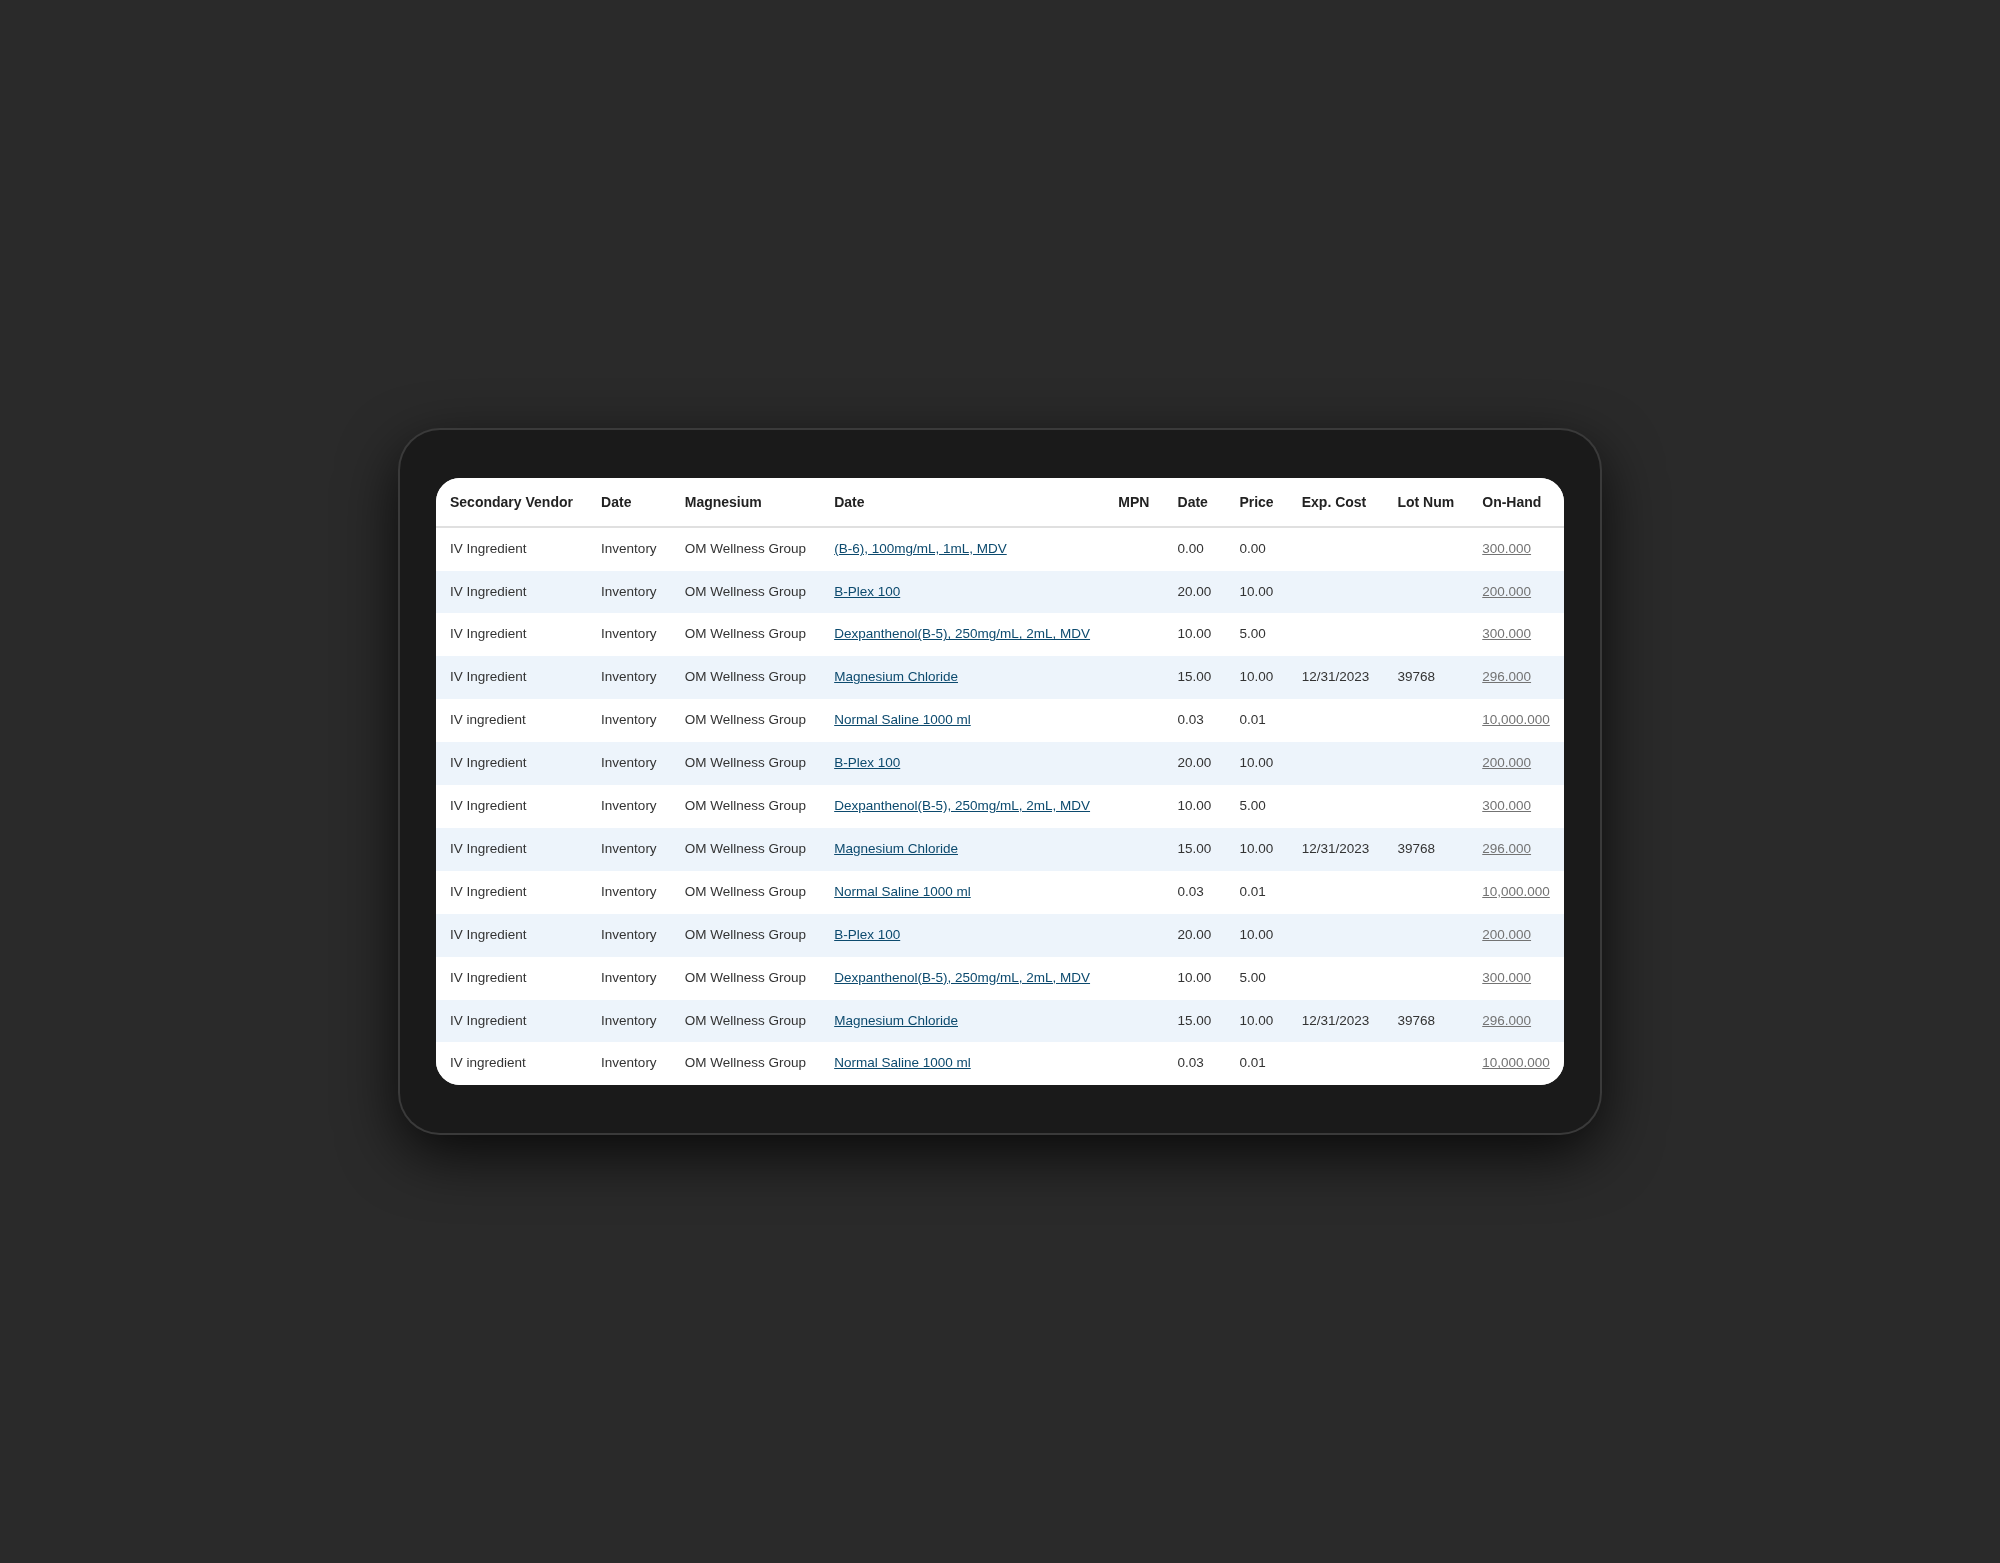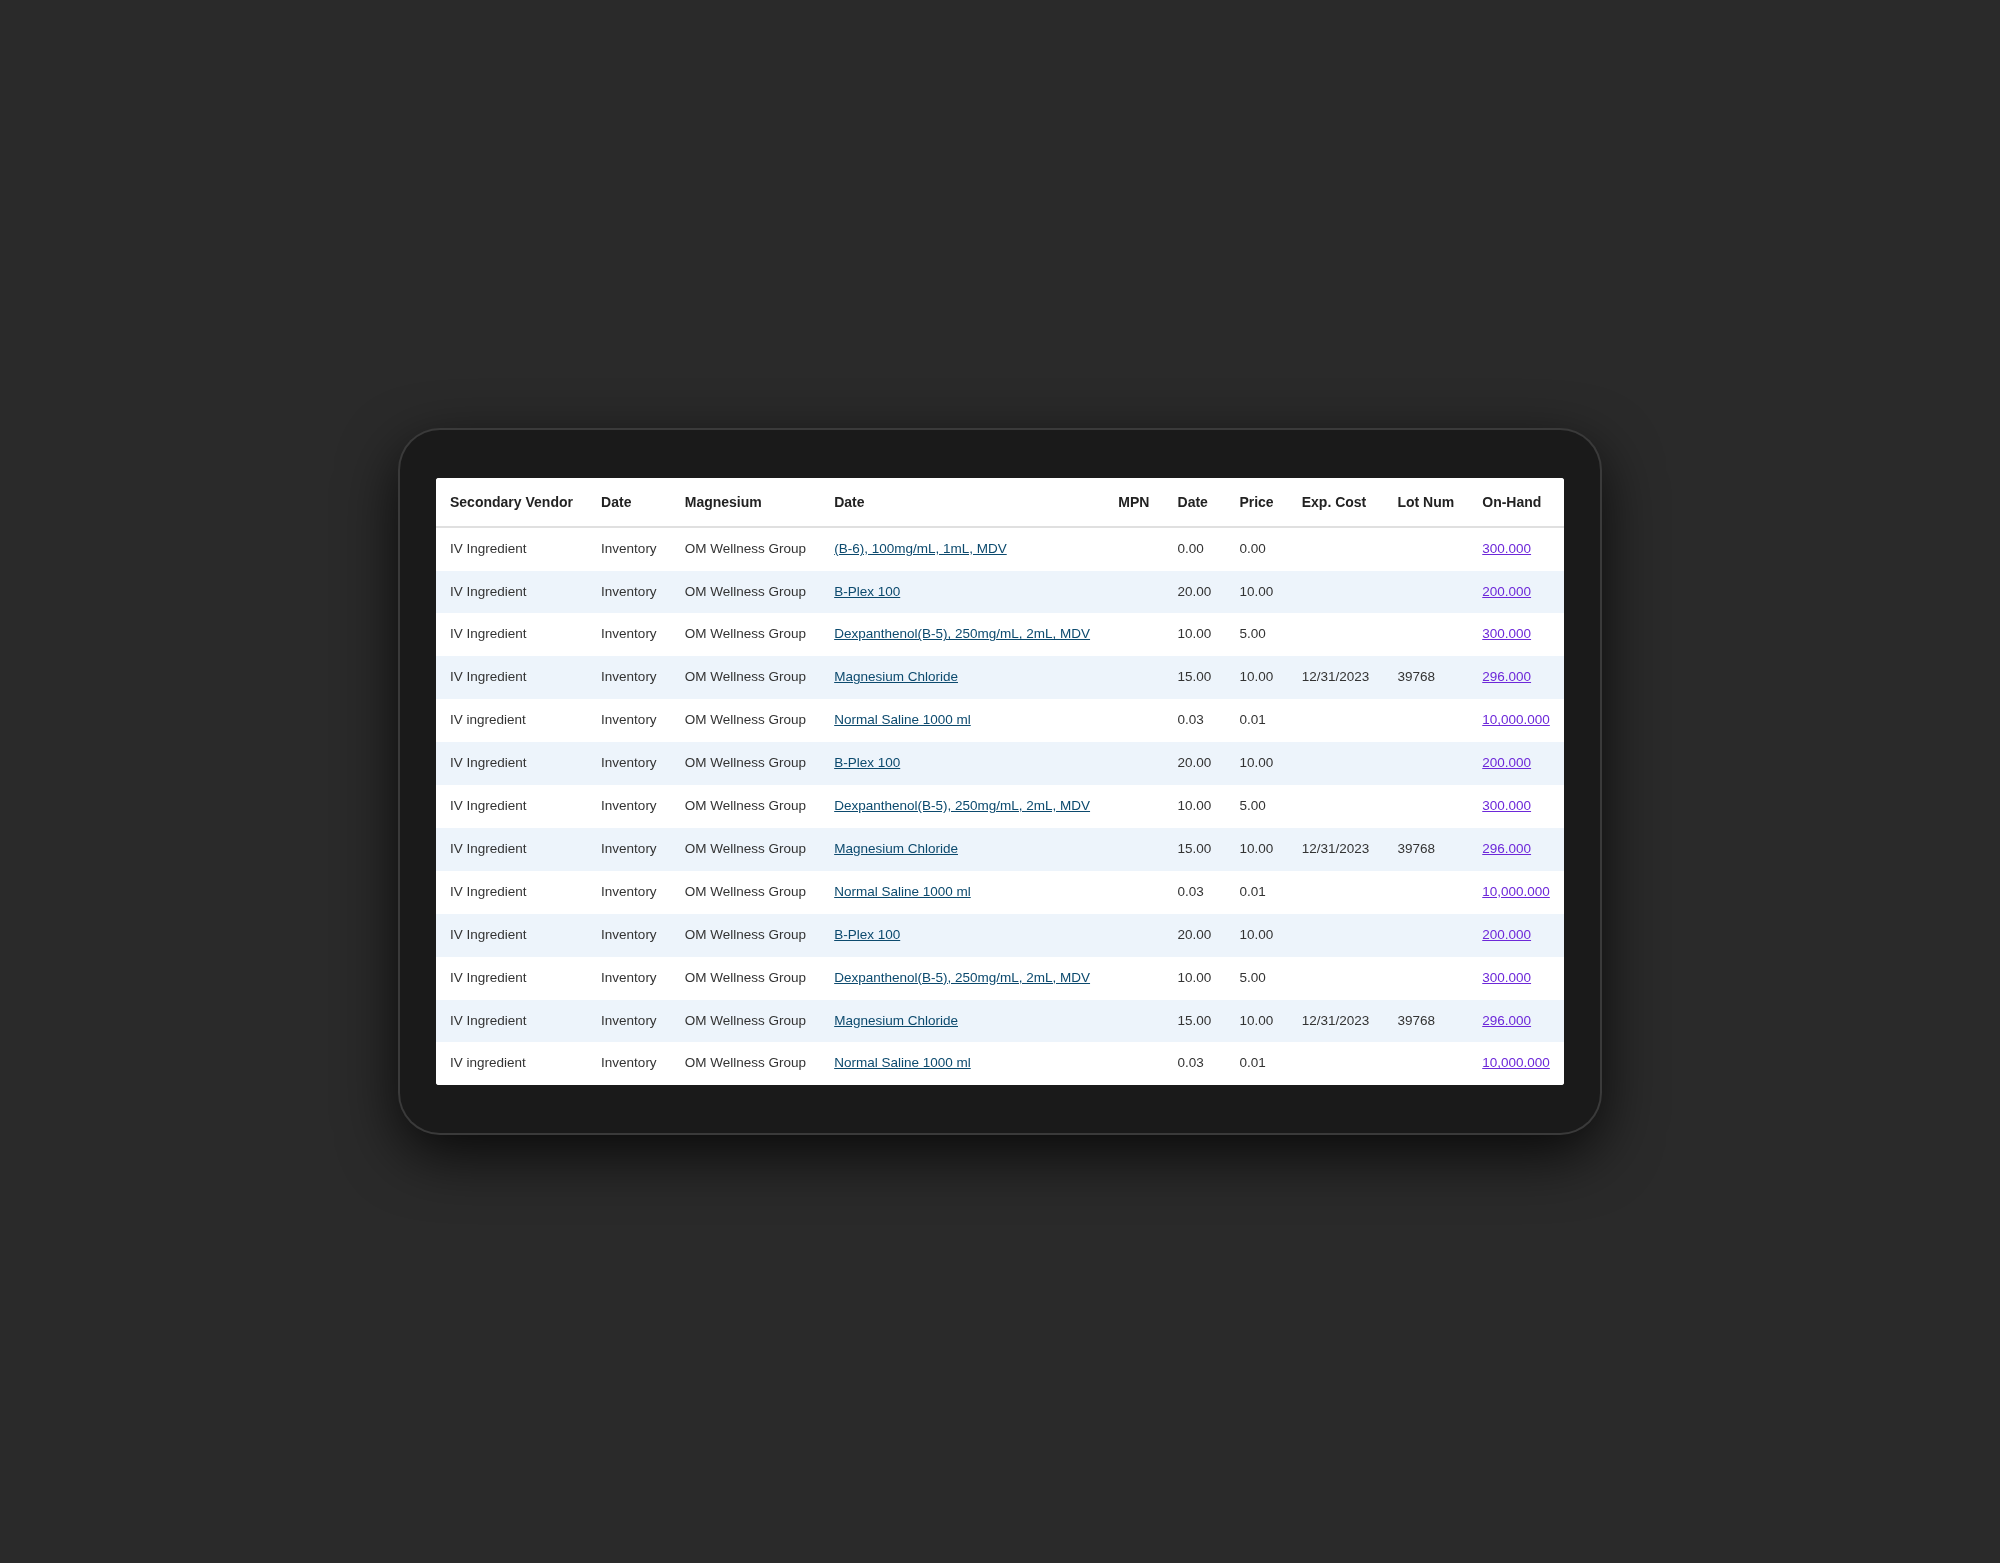--- a/index.html
+++ b/index.html
@@ -17,21 +17,21 @@
       width: 1200px;
       background: #1a1a1a;
       border-radius: 40px;
       padding: 48px 36px;
       box-shadow: 0 0 0 2px #3a3a3a, 0 20px 60px rgba(0,0,0,0.8);
       position: relative;
     }
 
     .tablet-screen {
       background: #ffffff;
-      border-radius: 3px;
+      border-radius: 24px;
       overflow: hidden;
     }
 
     .table-container {
       overflow-x: auto;
       padding: 0;
     }
 
     table {
       width: 100%;
@@ -70,21 +70,21 @@
       line-height: 1.4;
     }
 
     .link-style {
       color: #0c4a6e;
       text-decoration: underline;
       cursor: pointer;
     }
 
     .on-hand-val {
-      color: #6d28d9;
+      color: #737373;
       text-decoration: underline;
     }
   </style>
 </head>
 <body>
 
 <div class="tablet-frame">
   <div class="tablet-screen">
     <div class="table-container">
       <table>

